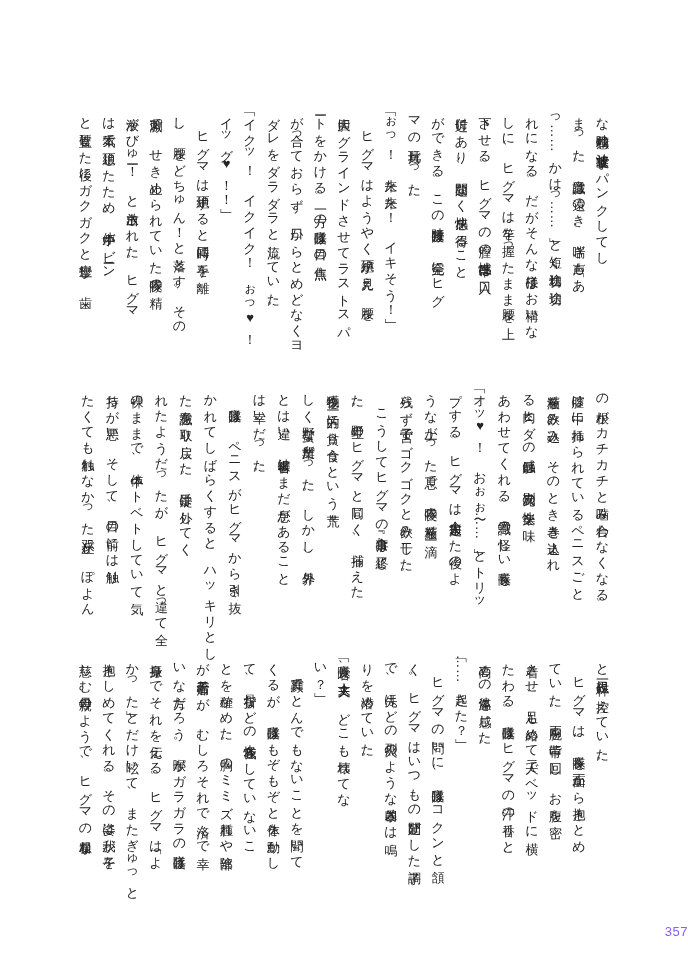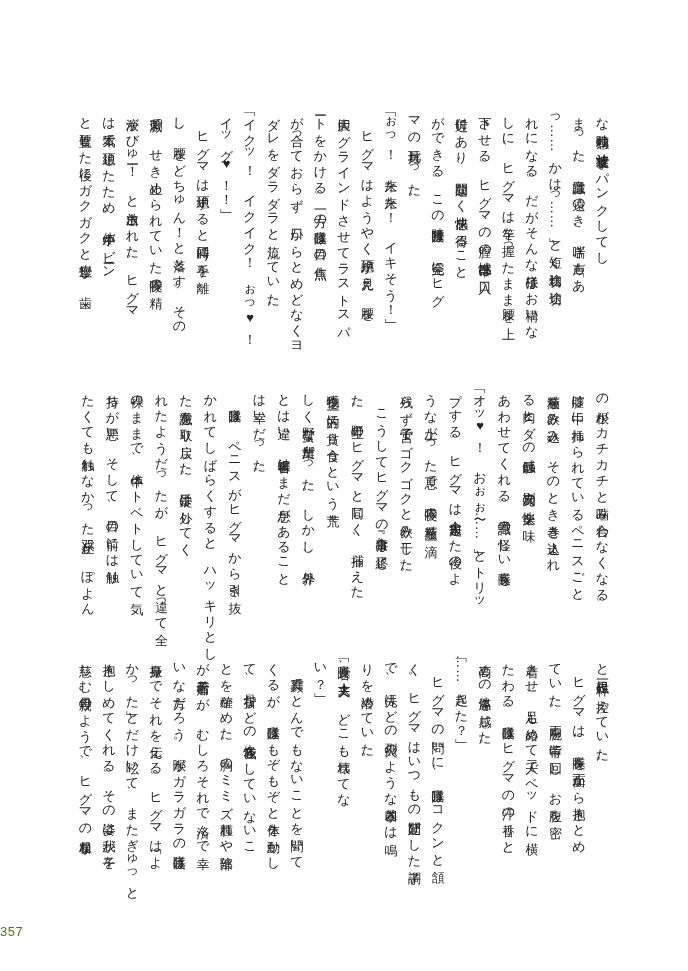--- a/index.html
+++ b/index.html
@@ -42,25 +42,25 @@
   .tblock-bottom {
     top: 654px;
     right: 74px;
     line-height: 23.5px;
   }
   .pagenum {
     position: absolute;
     top: 924px;
     left: 0;
     width: 100%;
-    text-align: left;
+    text-align: right;
     font-family: "Liberation Sans", "DejaVu Sans", sans-serif;
     font-size: 13px;
     letter-spacing: 0.5px;
-    color: #4d7c0f;
+    color: #8b5cf6;
   }
 </style>
 </head>
 <body>
 
 <div class="page">
   <section class="tblock tblock-top">
       <p>な吐精感の波状攻撃でパンクしてし</p>
       <p>まった。意識は遠のき、喘ぎ声も「あ</p>
       <p>っ……かはっ……」と短く途切れ途切</p>

